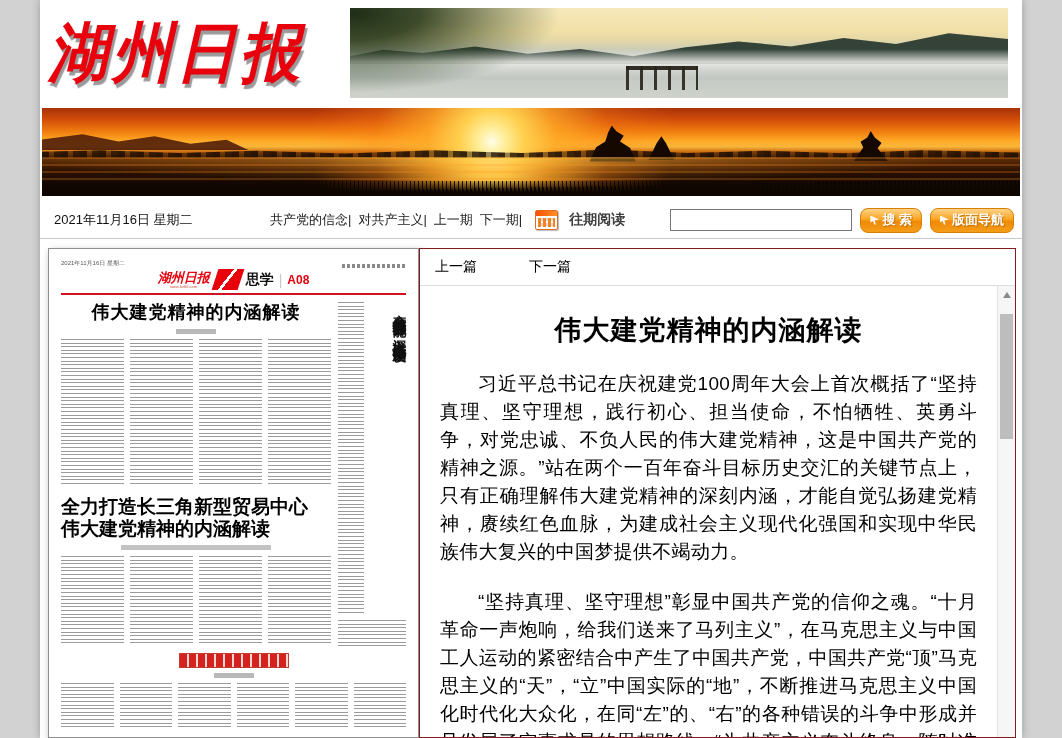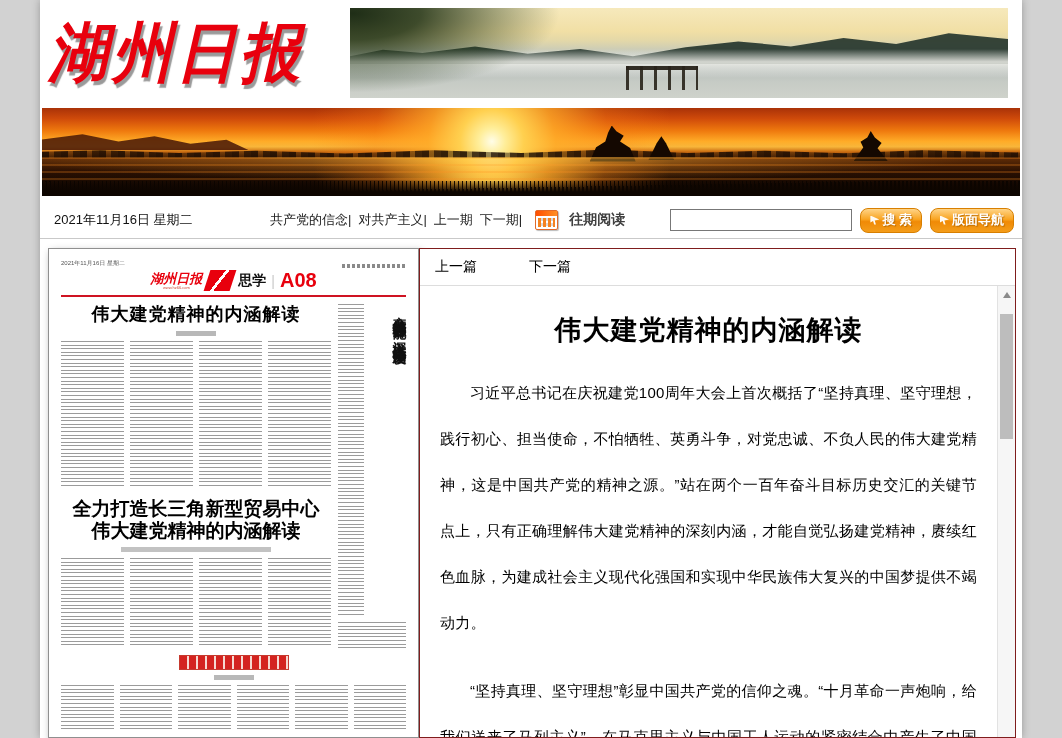--- a/index.html
+++ b/index.html
@@ -84,29 +84,29 @@
   .t-staffbar{width:64px;height:4px;background:repeating-linear-gradient(90deg,#8a8a8a 0 3px,transparent 3px 5px)}
   .t-masthead{display:flex;align-items:center;justify-content:center;gap:5px;margin-top:1px;
       border-bottom:2px solid #cf1322;padding-bottom:3px}
   .t-logo-wrap{display:flex;flex-direction:column;align-items:center;line-height:1}
   .t-logo{color:#e8000d;font-weight:bold;font-style:italic;font-size:13px;white-space:nowrap}
   .t-site{font-size:4px;color:#d04a3a;margin-top:1px}
   .t-slash{width:26px;height:21px;transform:skewX(-18deg);
       background:linear-gradient(115deg,#e8000d 44%,#fff 44% 54%,#e8000d 54%)}
   .t-section{font-size:14px;font-weight:bold;color:#111}
   .t-sep{color:#c9c9c9;font-size:14px}
-  .t-pageno{font-size:20px;font-weight:bold;color:#e8000d}
+  .t-pageno{font-size:12px;font-weight:bold;color:#e8000d}
   .t-body{display:flex;margin-top:7px}
   .t-main{flex:1;padding-right:7px;min-width:0}
   .t-h1{font-size:18px;font-weight:bold;text-align:center;letter-spacing:1px;line-height:1.2;cursor:pointer}
   .t-authbar{width:40px;height:5px;margin:5px auto;background:#9a9a9a;opacity:.7}
   .t-cols{display:flex;gap:6px}
   .t-col{flex:1;background:repeating-linear-gradient(180deg,#9b9b9b 0 1px,transparent 1px 3.6px)}
   .h150{height:148px}.h92{height:90px}.h40{height:46px}
-  .t-h2{font-size:19px;font-weight:bold;text-align:center;line-height:1.18;margin-top:9px;cursor:pointer}
+  .t-h2{font-size:19px;font-weight:bold;text-align:left;line-height:1.18;margin-top:9px;cursor:pointer}
   .t-subbar{width:150px;height:5px;margin:5px auto 6px;background:#a8a8a8;opacity:.7}
   .t-banner{width:108px;height:13px;margin:7px auto 4px;border:1px solid #c63a2f;
       background:repeating-linear-gradient(90deg,#d4231f 0 7px,#f6d8d0 7px 9px)}
   .t-h3{font-size:16px;font-weight:bold;text-align:center;letter-spacing:.5px;cursor:pointer}
   .t-right{width:68px;display:flex;flex-direction:column}
   .t-right-top{display:flex;height:312px}
   .t-rcol{width:26px;margin-right:5px;background:repeating-linear-gradient(180deg,#9b9b9b 0 1px,transparent 1px 3.6px)}
   .t-vert{flex:1;writing-mode:vertical-rl;font-size:13.5px;font-weight:bold;line-height:1.05;
       letter-spacing:1px;color:#111;margin-top:2px}
   .t-right-bottom{flex:1;margin-top:6px;background:repeating-linear-gradient(180deg,#9b9b9b 0 1px,transparent 1px 3.6px)}
@@ -123,21 +123,21 @@
   .ic{display:inline-block;width:13px;height:13px;border:1.5px solid #111;border-radius:50%;
       position:relative;margin-left:3px}
   .ic.plus::before,.ic.minus::before{content:"";position:absolute;left:2px;right:2px;top:50%;
       height:2px;margin-top:-1px;background:#111}
   .ic.plus::after{content:"";position:absolute;top:2px;bottom:2px;left:50%;width:2px;margin-left:-1px;background:#111}
   .speaker-icon{margin-left:4px}
   .panel-body{flex:1;display:flex;min-height:0}
   .panel-article{flex:1;padding:0 20px;overflow:hidden;min-width:0}
   .art-title{font-size:27px;font-weight:bold;text-align:center;margin-top:26px;letter-spacing:1px}
   .art-author{font-size:17px;margin:30px 0 0 57px}
-  .art-p{font-size:15px;line-height:46px;text-indent:2em;margin:22px 0 0;letter-spacing:.3px;text-align:justify}
+  .art-p{font-size:19px;line-height:28px;text-indent:2em;margin:22px 0 0;letter-spacing:.3px;text-align:justify}
   .scrollbar{width:17px;flex:0 0 17px;background:#f6f6f6;border-left:1px solid #e2e2e2;position:relative}
   .sb-up{height:17px;display:flex;align-items:center;justify-content:center;cursor:pointer}
   .sb-up-tri{width:0;height:0;border:4px solid transparent;border-bottom:6px solid #8a8a8a;margin-top:-4px}
   .sb-thumb{position:absolute;left:2px;right:2px;top:28px;height:125px;background:#bdbdbd;cursor:pointer}
 </style>
 </head>
 <body>
 
 <div class="container">
 

